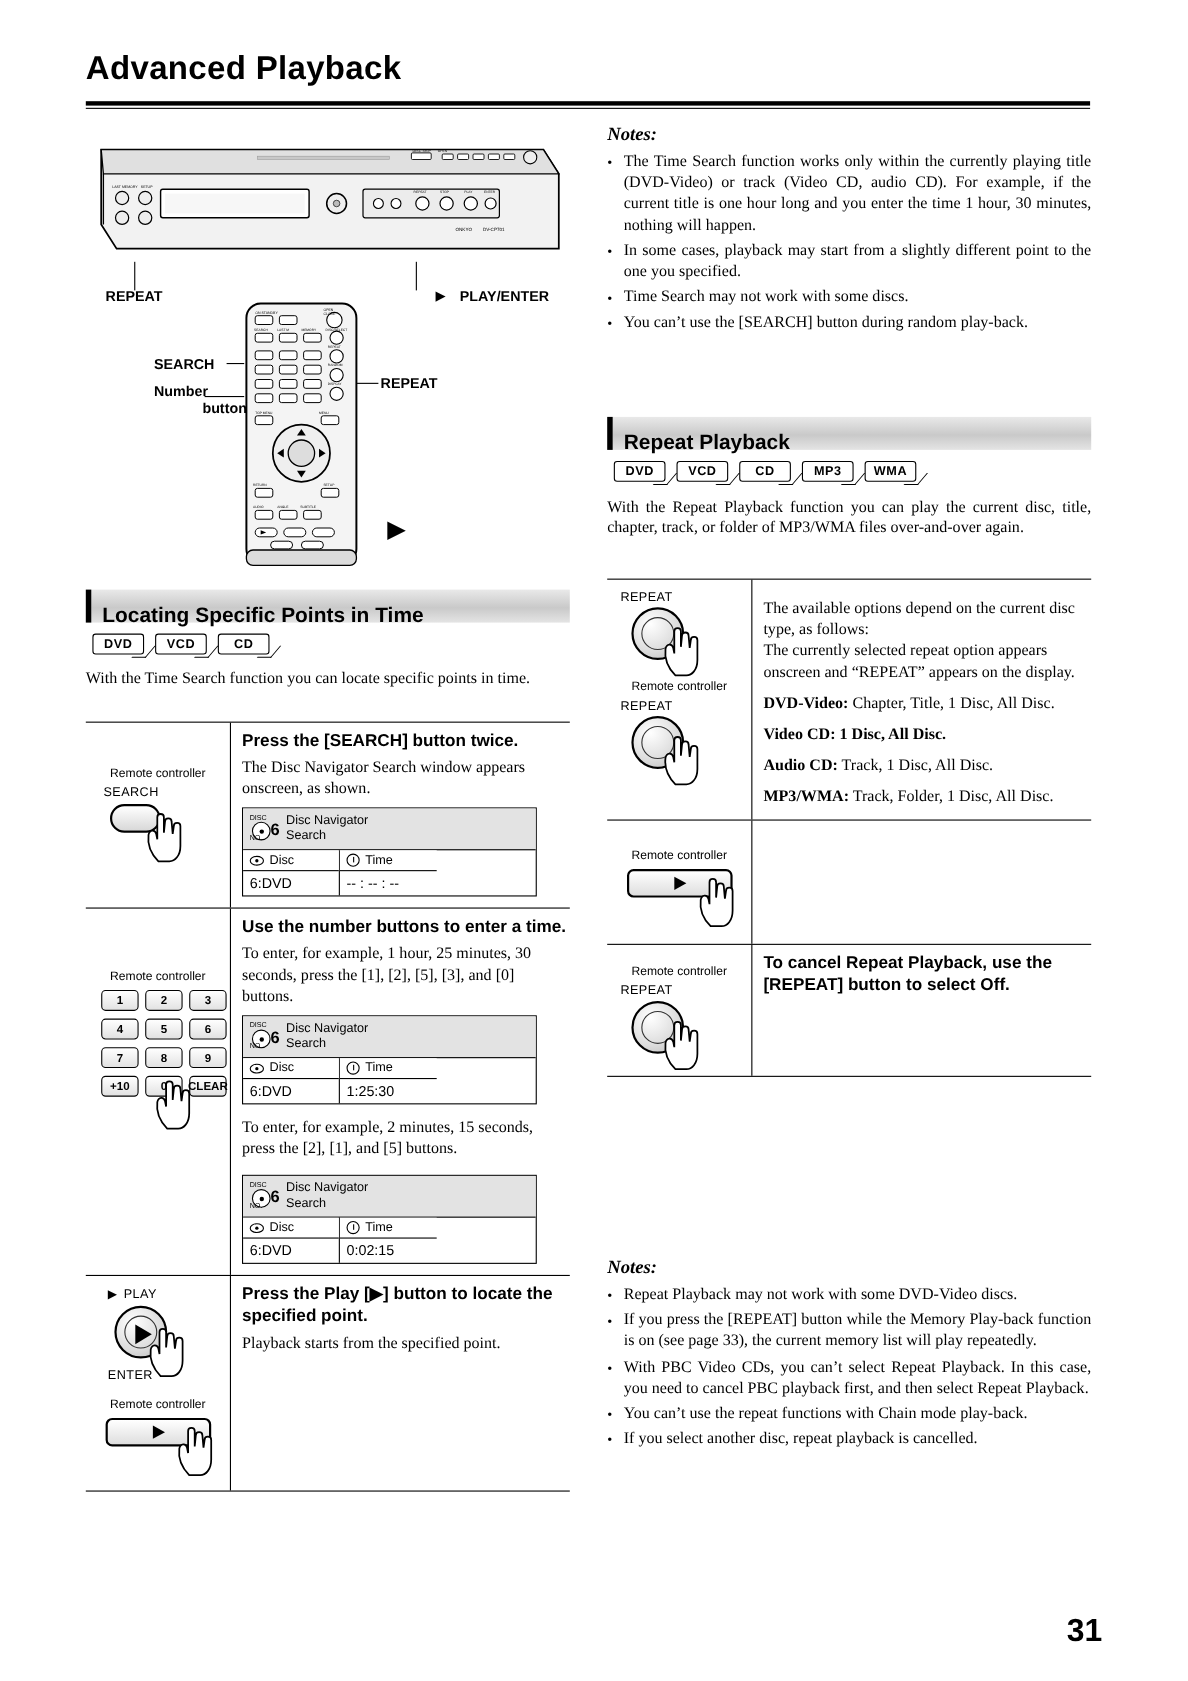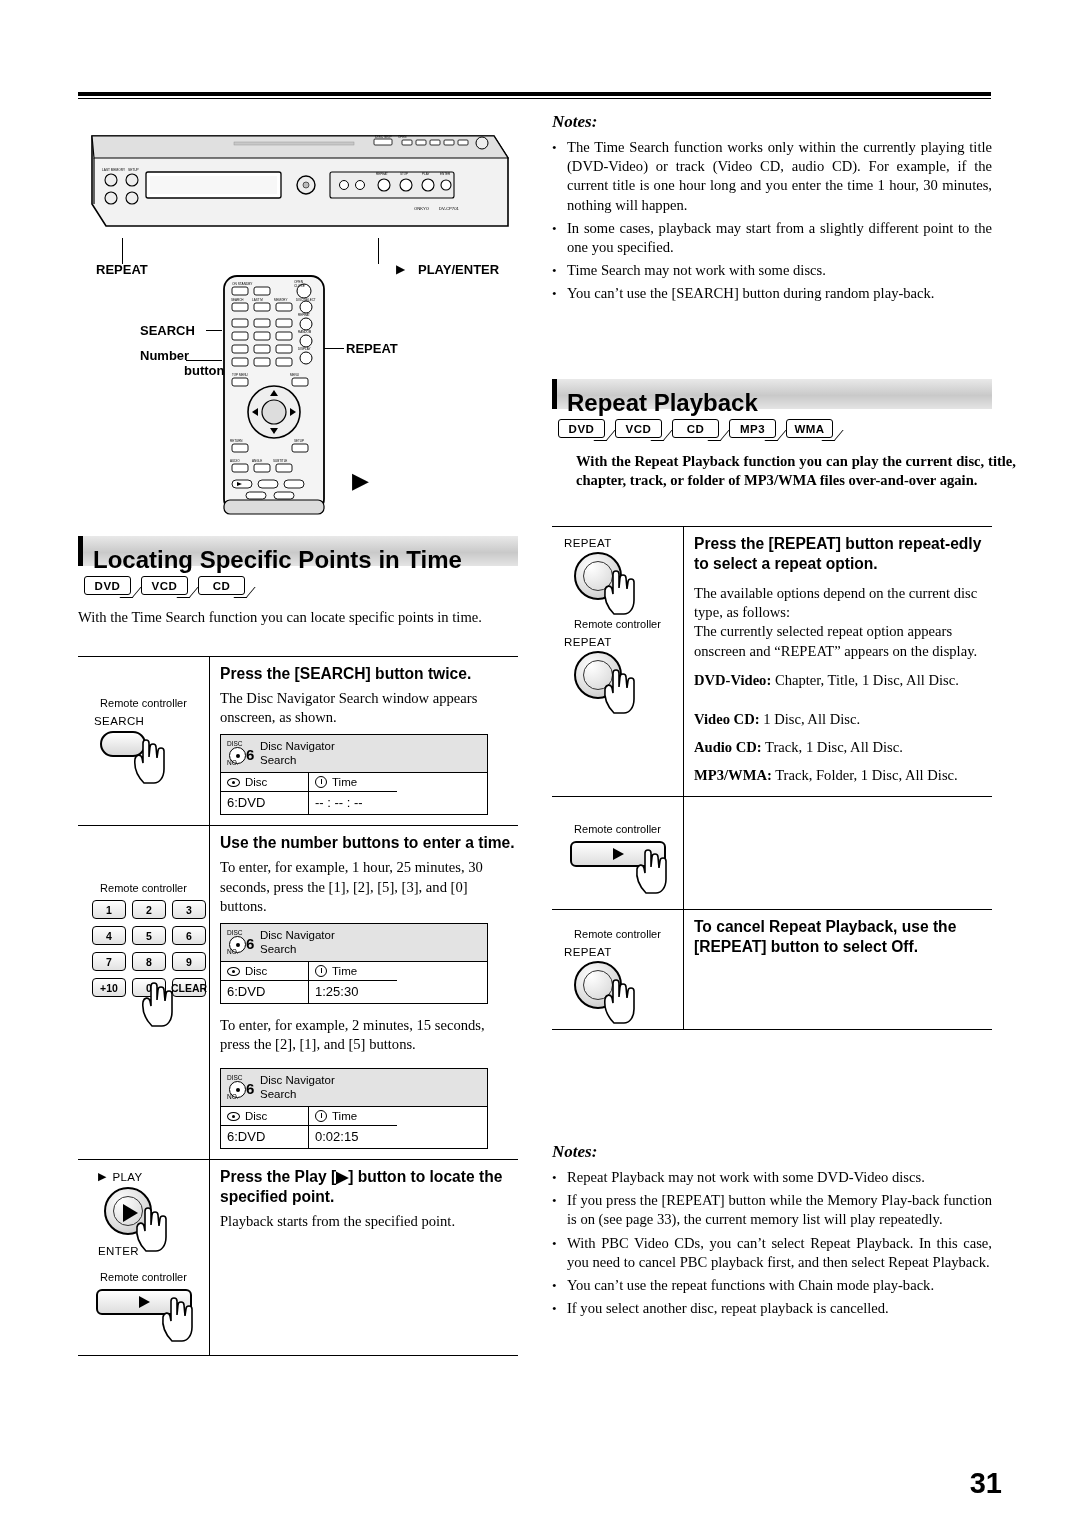--- a/index.html
+++ b/index.html
@@ -32,21 +32,21 @@
   .bullet-row .t { flex:1 1 auto; font-size:14.6px; line-height:19.2px; text-align:justify; }
 
   
   .sec-bar {
     position:absolute; height:30px;
     background:linear-gradient(to bottom,#e9e9e9,#c9c9c9 55%,#e4e4e4);
     border-left:5px solid #000;
     display:flex; align-items:center;
   }
   .sec-bar span {
-    font-family:"Liberation Sans", sans-serif; font-weight:bold; font-size:24px;
+    font-family:"Liberation Sans", sans-serif; font-weight:bold; font-size:19px;
     padding-left:10px;
     margin-top:17px;
   }
 
   
   .badges { position:absolute; display:flex; gap:10px; }
   .badge {
     position:relative; width:47px; height:19px;
     border:1.6px solid #000; border-radius:3px;
     font-family:"Liberation Sans", sans-serif; font-weight:bold;
@@ -162,20 +162,21 @@
 
   
   .vline { position:absolute; width:1px; background:#000; }
   .hline { position:absolute; height:1px; background:#000; }
 </style>
 </head>
 <body>
 
 <div class="page">
 
+  <div class="page-title">Advanced Playback</div>
   <div class="title-rule"></div>
   <div class="title-rule2"></div>
 
   <div>
     <svg class="player-ill" viewBox="0 0 430 110" xmlns="http://www.w3.org/2000/svg">
 
       <path d="M8 8 L410 8 L424 30 L424 98 L22 98 L8 76 Z" fill="#f2f2f2" stroke="#000" stroke-width="1.6"></path>
       <path d="M8 8 L410 8 L424 30 L10 30 Z" fill="#e0e0e0" stroke="#000" stroke-width="1.2"></path>
       <line x1="10" y1="30" x2="10" y2="76" stroke="#000" stroke-width="1.2"></line>
 
@@ -333,21 +334,21 @@
   <div class="sec-bar" style="left:552px; top:379px; width:440px;">
     <span>Repeat Playback</span>
   </div>
   <div class="badges" style="left:558px; top:419px;">
     <div class="badge">DVD</div>
     <div class="badge">VCD</div>
     <div class="badge">CD</div>
     <div class="badge">MP3</div>
     <div class="badge">WMA</div>
   </div>
-  <div style="position:absolute; left:576px; top:452px; width:440px;font-weight:bold;" class="body-text">With the Repeat Playback function you can play the current disc, title, chapter, track, or folder of MP3/WMA files over-and-over again.</div>
+  <div style="position:absolute; left:552px; top:452px; width:440px;" class="body-text">With the Repeat Playback function you can play the current disc, title, chapter, track, or folder of MP3/WMA files over-and-over again.</div>
 
   <div class="steps" style="left:552px; top:526px;">
 
     <div class="step">
       <div class="step-left">
         <div class="btn-label-small" style="margin:2px 0 3px 8px;">REPEAT</div>
         <div style="position:relative;height:64px;">
           <div class="btn-circle" style="position:absolute;left:18px;top:0;"></div>
           <svg class="hand" style="left:44px; top:16px;" viewBox="0 0 40 48">
             <path d="M14 46 C6 38 4 30 5 22 C6 17 11 17 12 21 L13 26 L13 6 C13 2 19 2 19 6 L19 20 L20 10 C20 6 26 6 26 10 L27 21 L28 14 C28 10 34 10 34 14 L34 32 C34 41 29 46 24 46 Z" fill="#fff" stroke="#000" stroke-width="1.6"></path>
@@ -356,28 +357,27 @@
         <div class="rc-label" style="margin-top:2px;">Remote controller</div>
         <div class="btn-label-small" style="margin:2px 0 3px 8px;">REPEAT</div>
         <div style="position:relative;height:62px;">
           <div class="btn-circle" style="position:absolute;left:18px;top:0;"></div>
           <svg class="hand" style="left:44px; top:16px;" viewBox="0 0 40 48">
             <path d="M14 46 C6 38 4 30 5 22 C6 17 11 17 12 21 L13 26 L13 6 C13 2 19 2 19 6 L19 20 L20 10 C20 6 26 6 26 10 L27 21 L28 14 C28 10 34 10 34 14 L34 32 C34 41 29 46 24 46 Z" fill="#fff" stroke="#000" stroke-width="1.6"></path>
           </svg>
         </div>
       </div>
       <div class="step-right">
-        <div class="step-head">Press the [REPEAT] button repeat-edly to select a repeat option.</div>
         <div class="step-body" style="margin-top:10px;">The available options depend on the current disc type, as follows:</div>
         <div class="step-body">The currently selected repeat option appears onscreen and “REPEAT” appears on the display.</div>
         <div style="margin-top:10px;">
           <div class="step-body">
             <b>DVD-Video:</b><span> Chapter, Title, 1 Disc, All Disc.</span>
           </div>
-          <div class="step-body" style="margin-top:20px;">
+          <div class="step-body" style="margin-top:9px;font-weight:bold;">
             <b>Video CD:</b><span> 1 Disc, All Disc.</span>
           </div>
           <div class="step-body" style="margin-top:9px;">
             <b>Audio CD:</b><span> Track, 1 Disc, All Disc.</span>
           </div>
           <div class="step-body" style="margin-top:9px;">
             <b>MP3/WMA:</b><span> Track, Folder, 1 Disc, All Disc.</span>
           </div>
         </div>
       </div>

